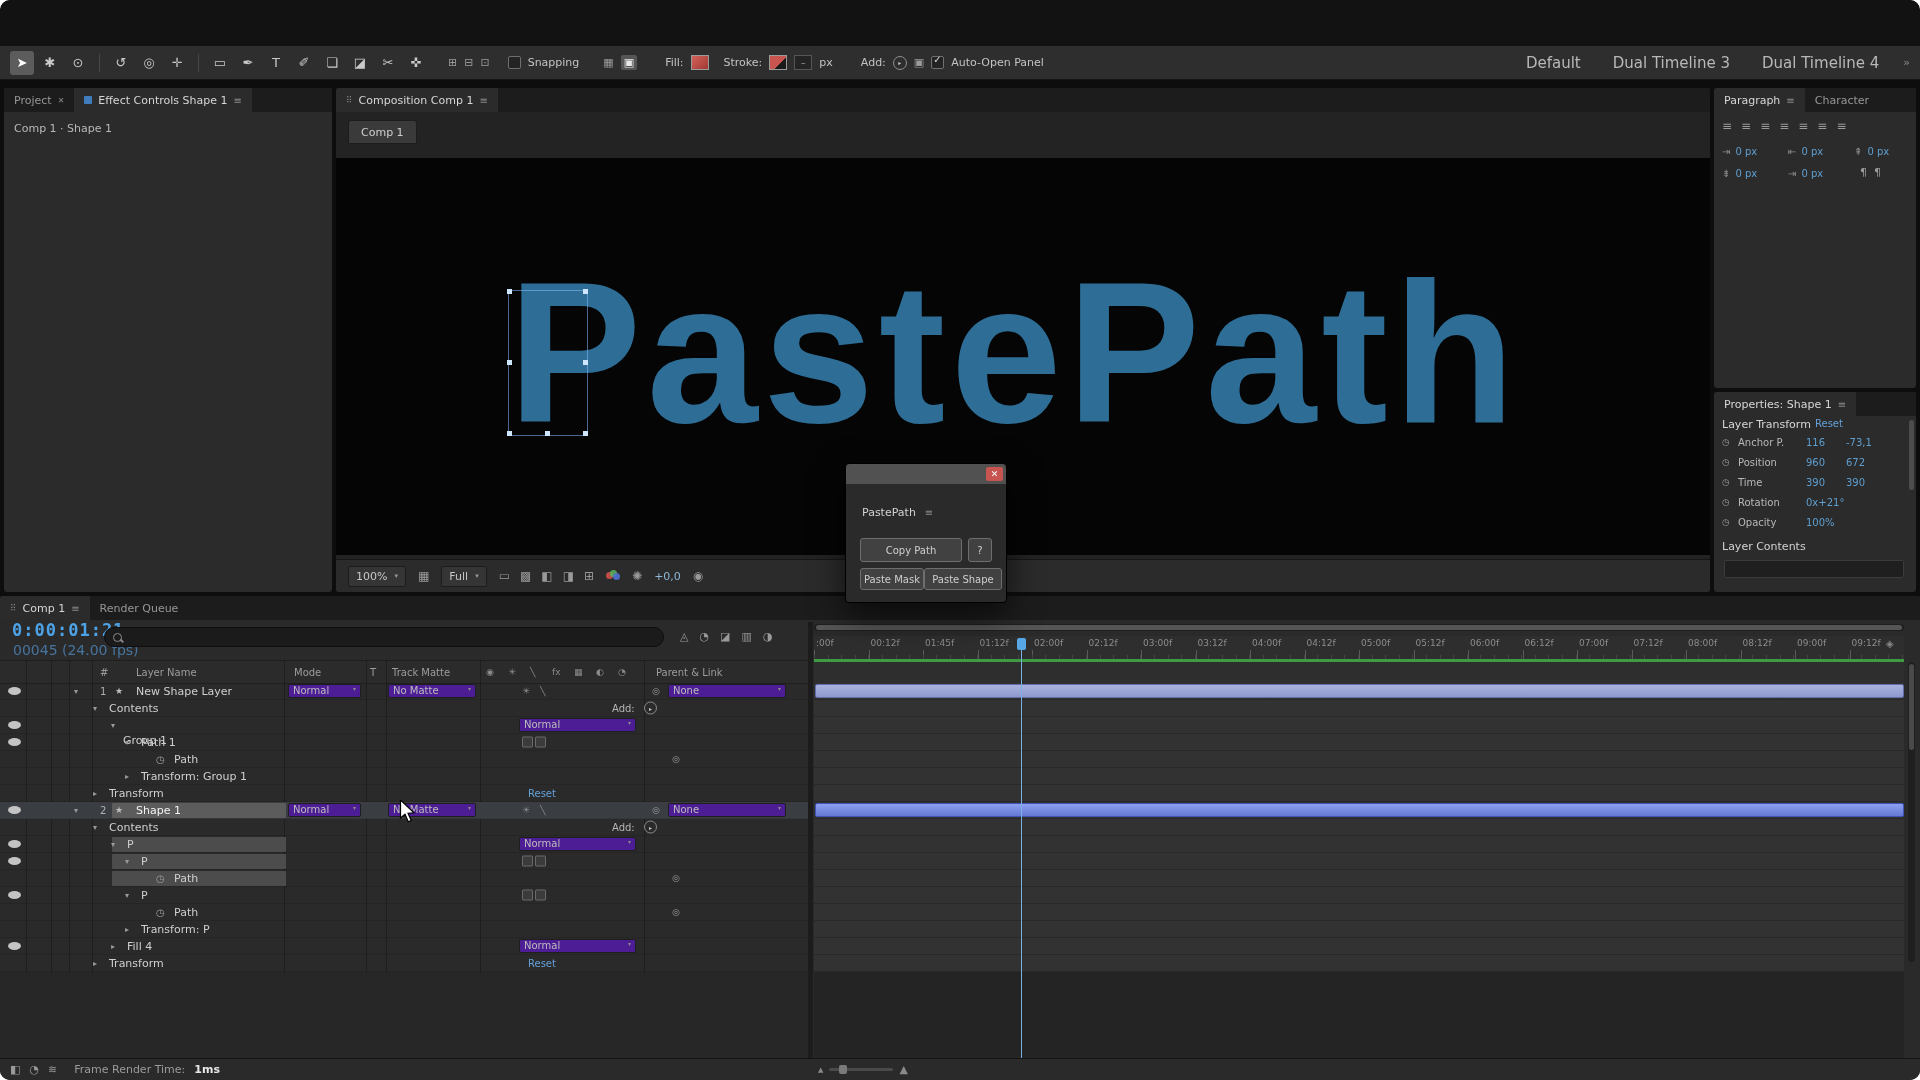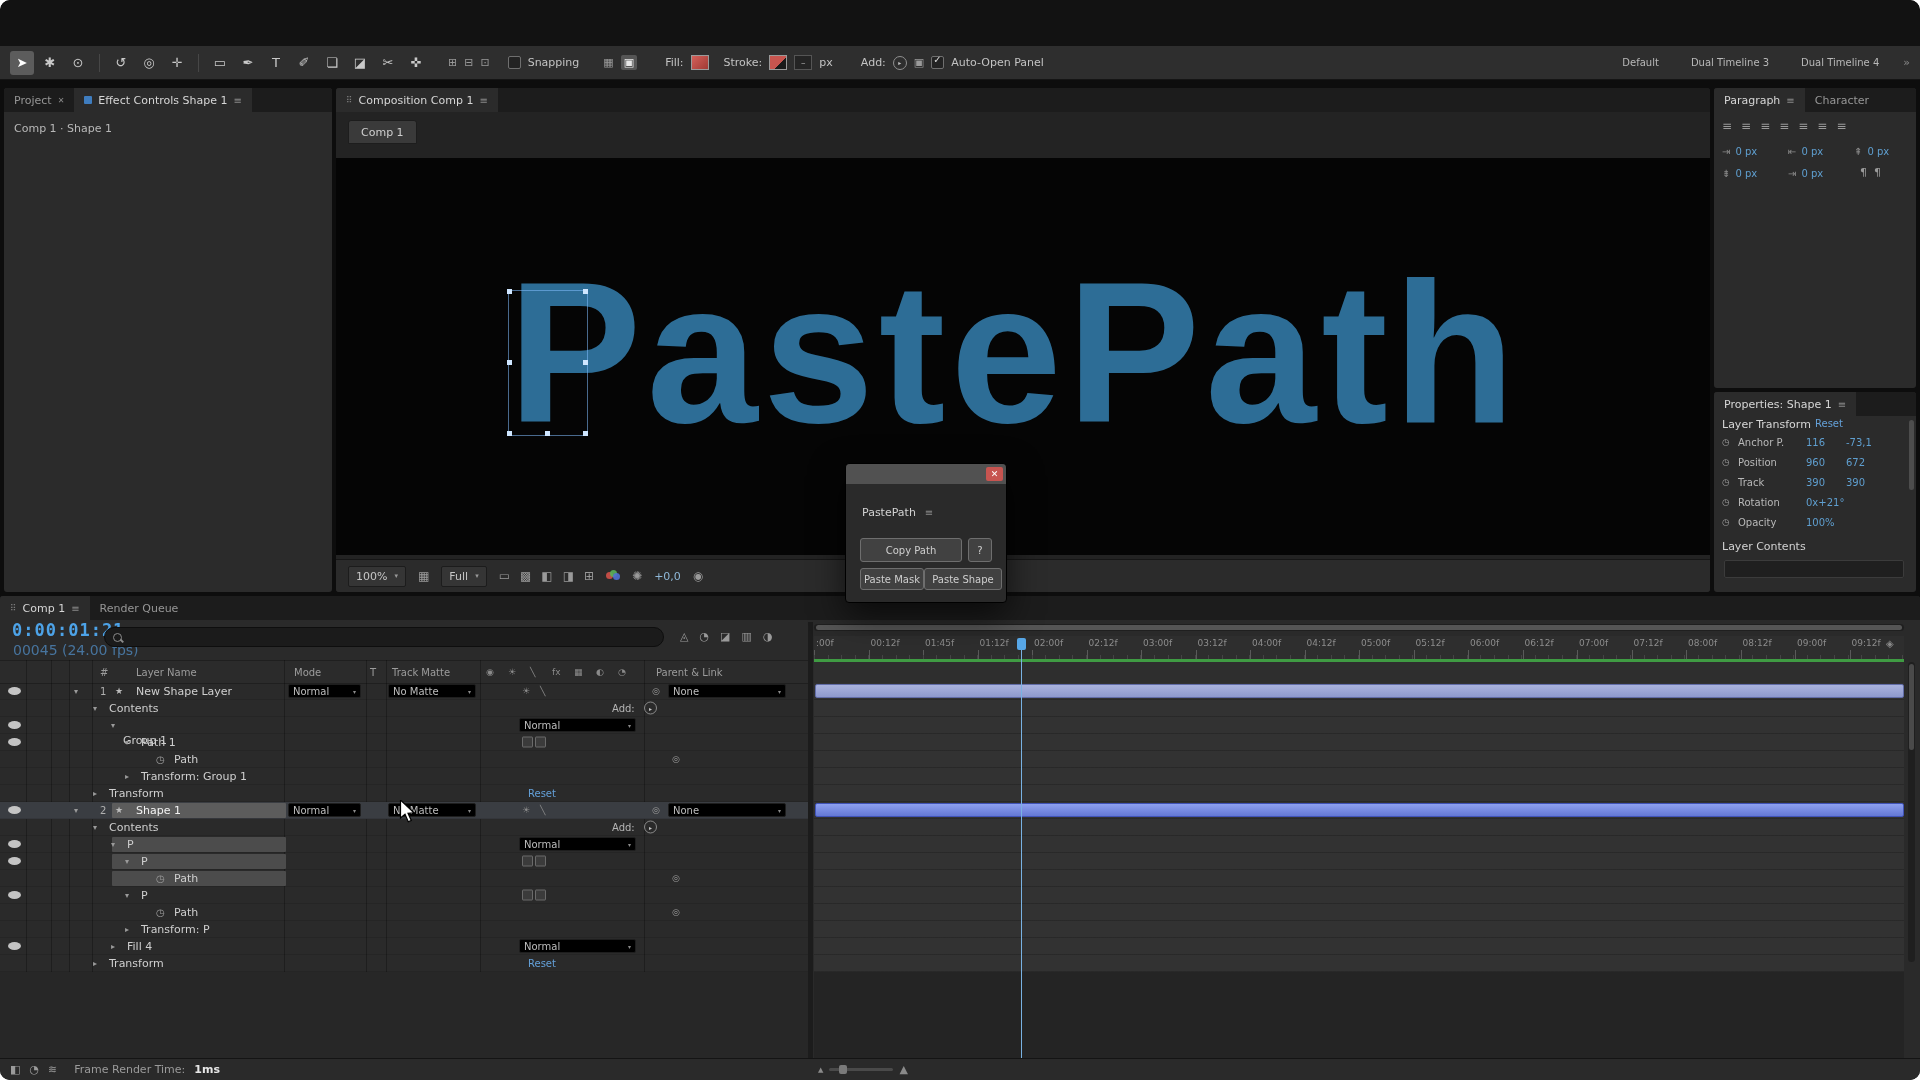--- a/index.html
+++ b/index.html
@@ -15,21 +15,21 @@
   .mini{font-size:11px;color:#9a9a9a;}
   .mini.active{background:#555;border-radius:2px;padding:1px 3px;color:#e8e8e8;}
   .grp{display:flex;align-items:center;gap:7px;}
   .cb{width:11px;height:11px;border:1px solid #6f6f6f;background:#232323;border-radius:2px;position:relative;flex:none;}
   .cb.on::after{content:"✓";position:absolute;left:1px;top:-3px;font-size:10px;color:#d8d8d8;}
   .sw{width:16px;height:13px;background:linear-gradient(135deg,#d4605a,#a03a34);border:1px solid #9a9a9a;}
   .sw2{width:16px;height:13px;background:linear-gradient(135deg,#c8554f 60%,#1a1a1a 60%);border:1px solid #9a9a9a;}
   .wbox{width:16px;height:13px;background:#242424;border:1px solid #555;color:#aaa;font-size:9px;display:flex;align-items:center;justify-content:center;}
   .addb{width:12px;height:12px;border:1px solid #909090;border-radius:50%;display:flex;align-items:center;justify-content:center;}
   .addp{font-size:6px;color:#c0c0c0;}
-  .ws{padding:0 16px;color:#b8b8b8;font-size:10px;}
+  .ws{padding:0 16px;color:#b8b8b8;font-size:15px;}
   .chev{color:#8a8a8a;font-size:11px;margin-left:4px;}
   
   .panel{position:absolute;background:#2b2b2b;border-radius:3px;overflow:hidden;}
   .tabbar{height:24px;background:#1c1c1c;display:flex;align-items:stretch;}
   .tab{display:flex;align-items:center;gap:6px;padding:0 10px;color:#969696;font-size:11px;white-space:nowrap;}
   .tab.active{background:#2b2b2b;color:#d6d6d6;}
   .pmenu{color:#8a8a8a;font-size:10px;}
   .tclose{color:#8a8a8a;font-size:8px;}
   .acc{width:8px;height:8px;background:#3f7dbf;border-radius:1px;flex:none;}
   .grip{color:#7c7c7c;font-size:9px;}
@@ -105,21 +105,21 @@
   .r.sel{background:#3a3d42;}
   .nb{left:112px;width:174px;height:15px;top:1px !important;transform:none !important;background:#4c4c4c;border-radius:1px;}
   .nb.nbsel{background:#5c5c5c;}
   .eye{left:8px;width:13px;height:8px;background:#c4c4c4;border-radius:50%;}
   .car{font-size:8px;color:#9a9a9a;}
   .nm{font-size:11px;color:#cfcfcf;white-space:nowrap;}
   .nm.nmsel{color:#f2f2f2;}
   .lnum{left:100px;font-size:10px;color:#b0b0b0;}
   .lstar{left:115px;font-size:9px;color:#bdbdbd;}
   .stop{font-size:10px;color:#9a9a9a;}
-  .dd{height:14px;background:#000000;border:1px solid #1e1e1e;border-radius:2px;display:flex;align-items:center;
+  .dd{height:14px;background:#4c1d95;border:1px solid #1e1e1e;border-radius:2px;display:flex;
       justify-content:space-between;padding:0 4px;box-sizing:border-box;}
   .ddt{font-size:10px;color:#bdbdbd;white-space:nowrap;}
   .ddc{font-size:6px;color:#8a8a8a;margin-left:4px;}
   .addl{left:612px;font-size:10px;color:#b5b5b5;}
   .addb2{left:644px;width:11px;height:11px;border:1px solid #8a8a8a;border-radius:50%;display:flex;align-items:center;justify-content:center;}
   .reset{left:528px;font-size:10px;color:#64a0d8;}
   .pi{width:9px;height:9px;border:1px solid #6a6a6a;background:#3b3b3b;border-radius:1px;}
   .p1{left:522px;} .p2{left:535px;}
   .pw{font-size:9px;color:#9a9a9a;}
   .swi{font-size:9px;color:#8a8a8a;}
@@ -356,21 +356,21 @@
           <span class="pv v2">-73,1</span>
         </div>
         <div class="prow" style="top: 62px;">
           <span class="pstop">◷</span>
           <span class="plab">Position</span>
           <span class="pv v1">960</span>
           <span class="pv v2">672</span>
         </div>
         <div class="prow" style="top: 82px;">
           <span class="pstop">◷</span>
-          <span class="plab">Track</span>
+          <span class="plab">Time</span>
           <span class="pv v1">390</span>
           <span class="pv v2">390</span>
         </div>
         <div class="prow" style="top: 102px;">
           <span class="pstop">◷</span>
           <span class="plab">Rotation</span>
           <span class="pv v1">0x+21°</span>
         </div>
         <div class="prow" style="top: 122px;">
           <span class="pstop">◷</span>

